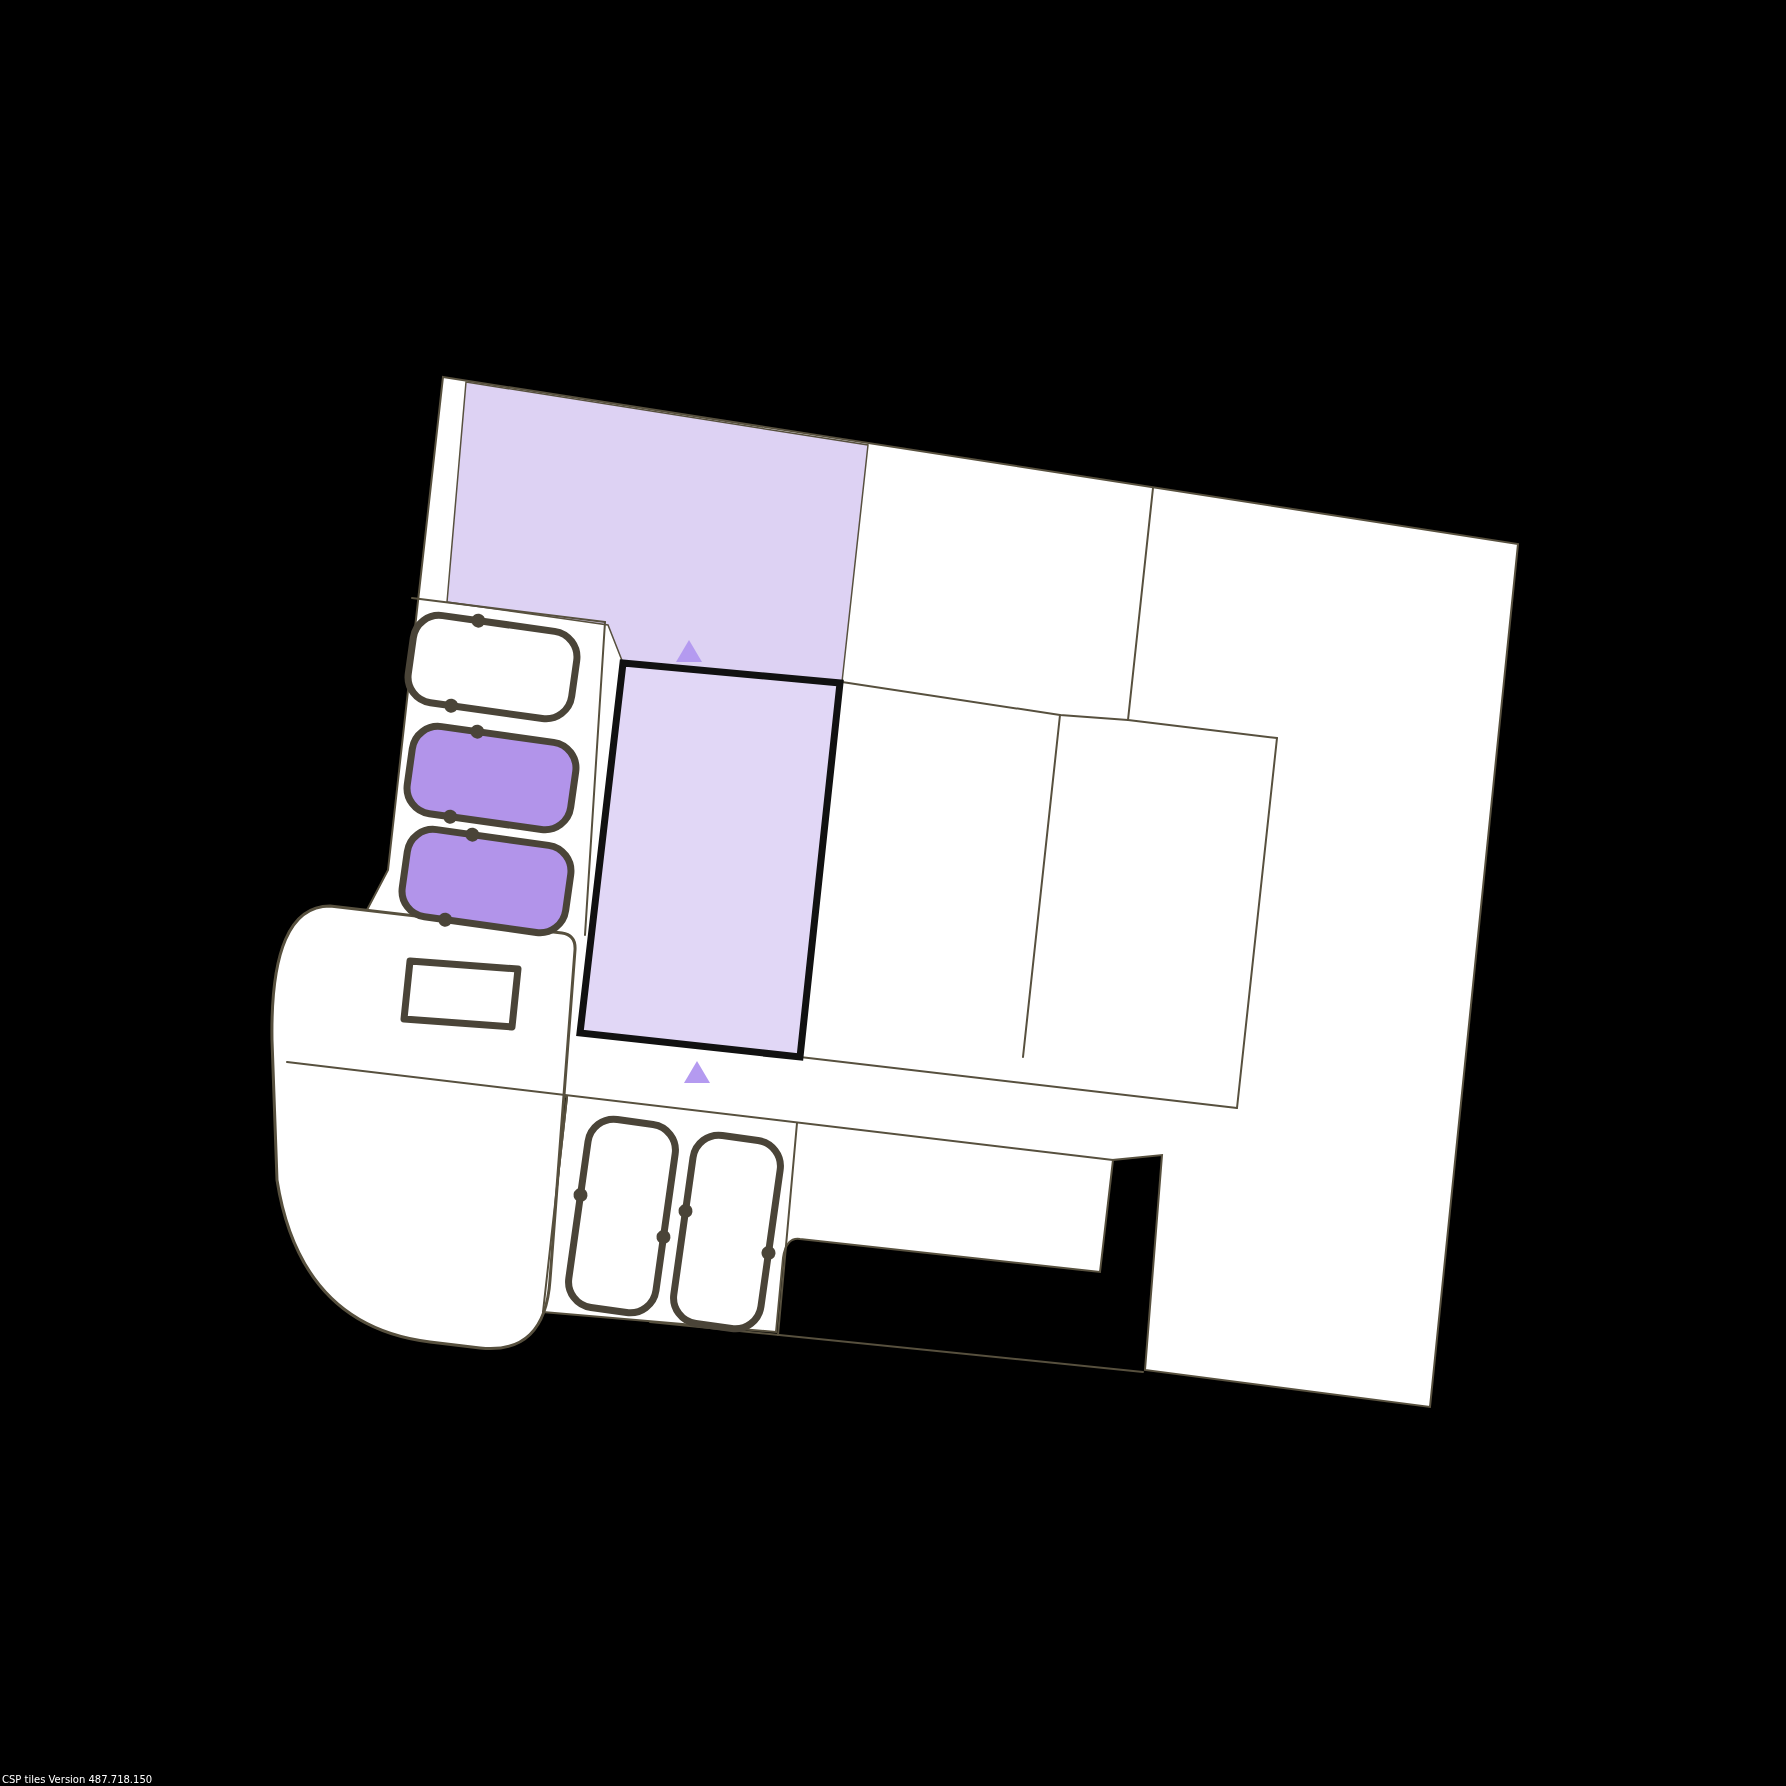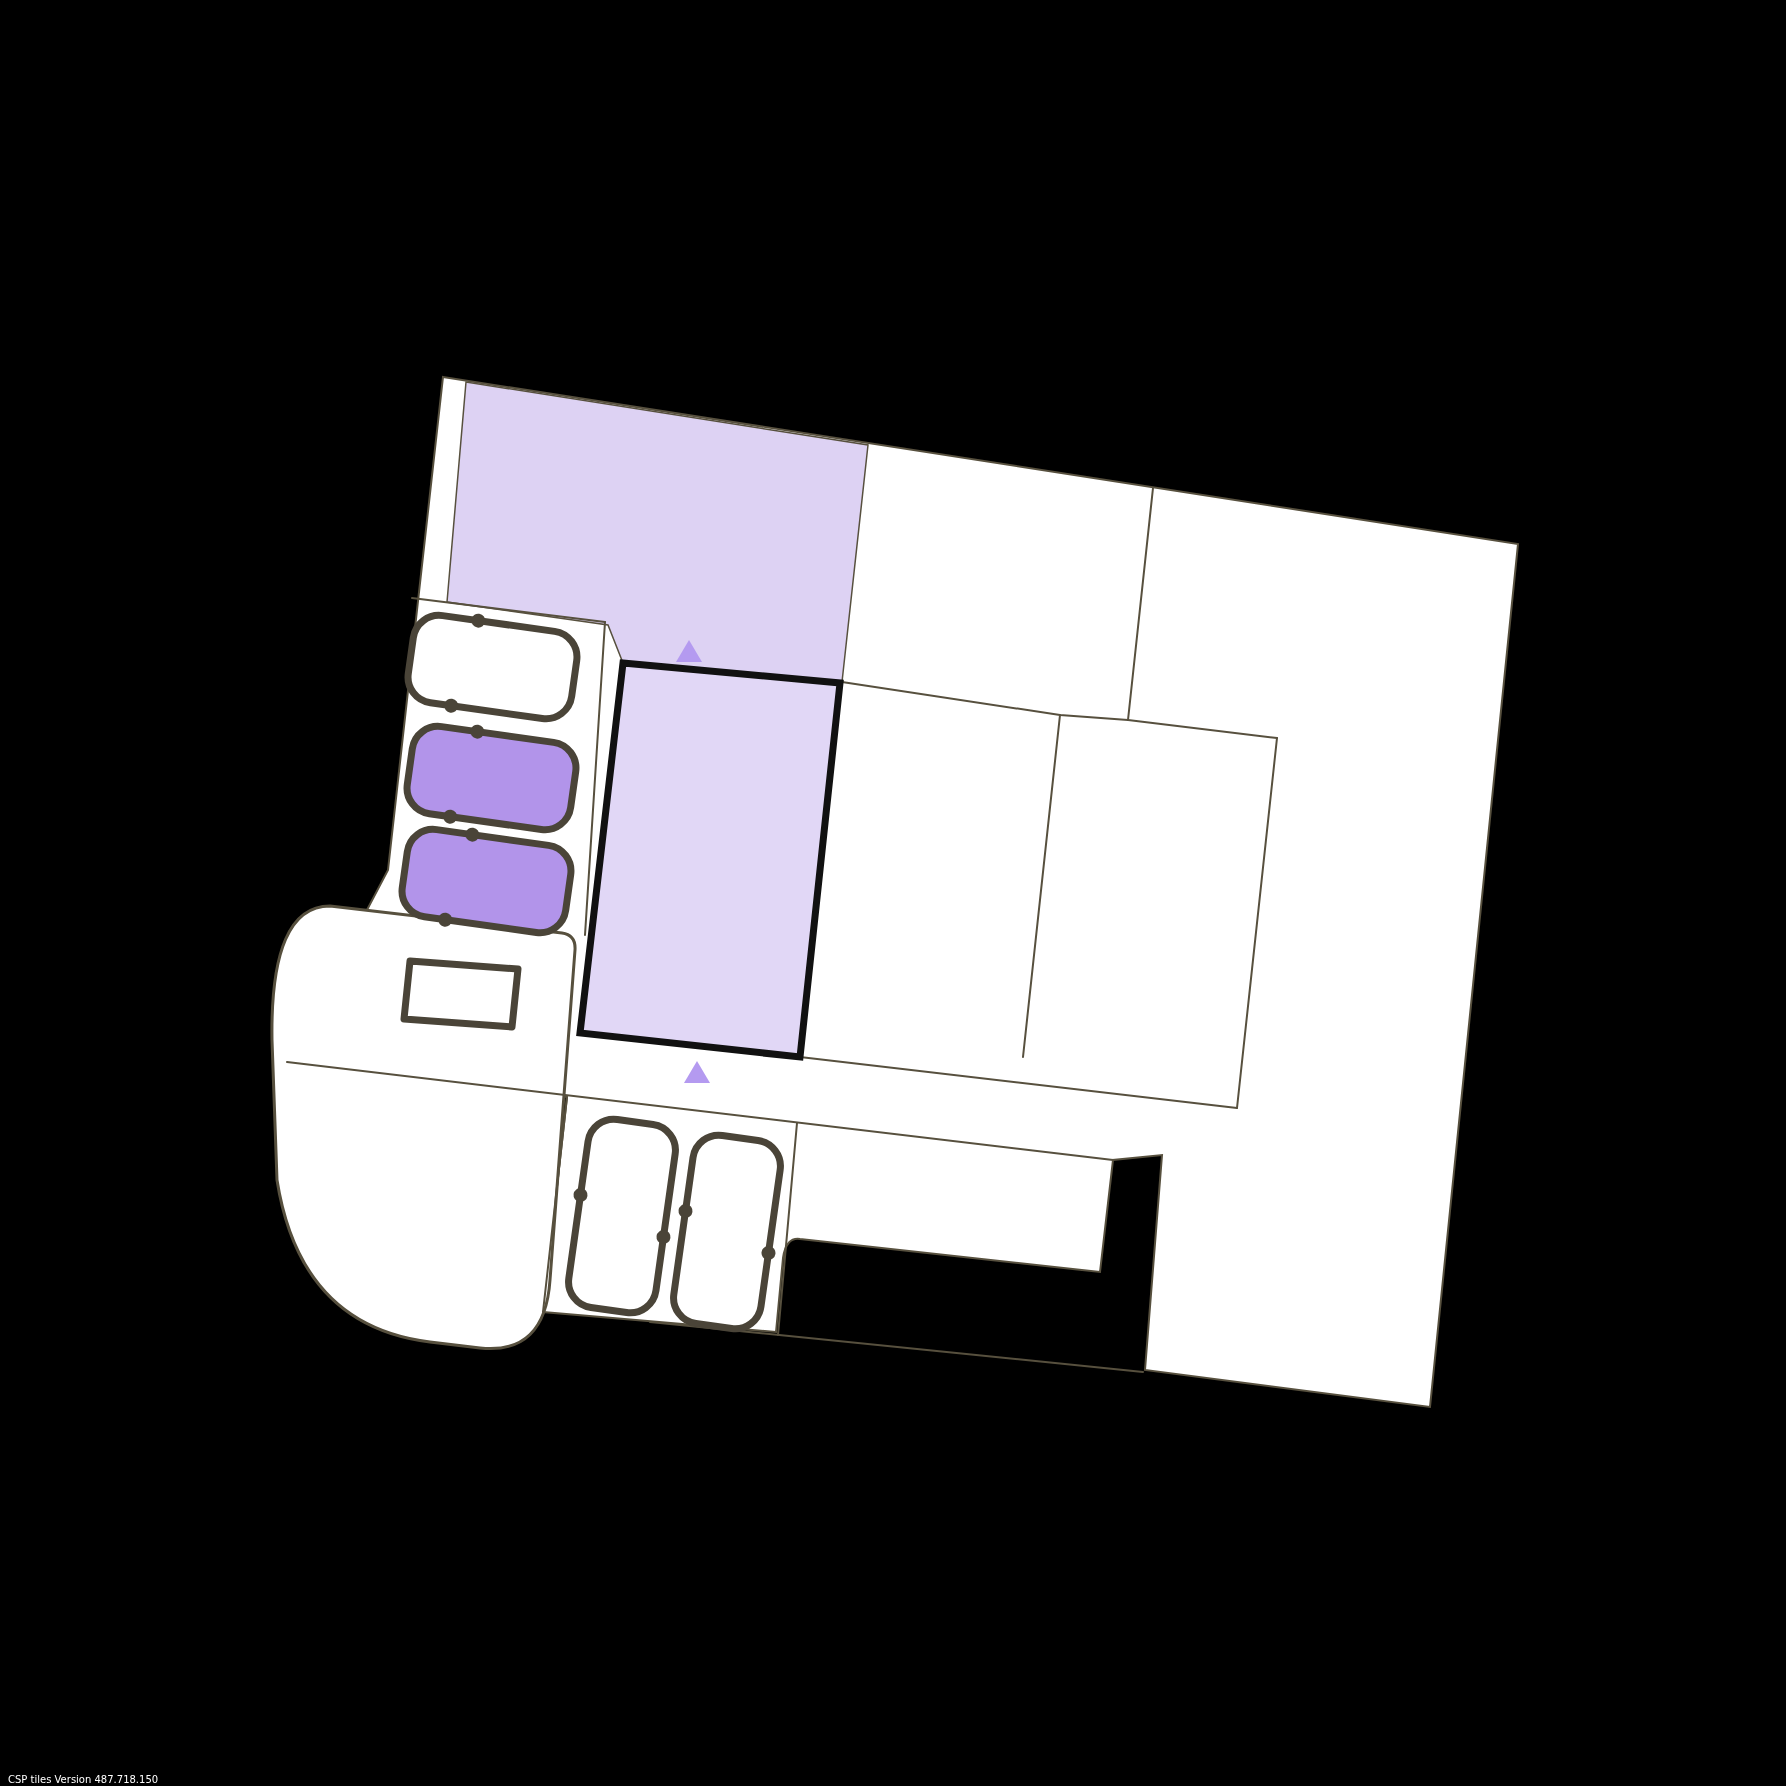--- a/index.html
+++ b/index.html
@@ -29,21 +29,21 @@
   .wall{stroke:var(--wall);stroke-width:2;fill:none;stroke-linecap:round;}
   .zone-light{fill:var(--zone-light);stroke:var(--wall);stroke-width:1.5;}
   .zone-room{fill:var(--zone-room);stroke:var(--selection-border);stroke-width:7;stroke-linejoin:miter;}
   .furn{fill:var(--floor);stroke:var(--furniture-stroke);stroke-width:7;stroke-linejoin:round;}
   .furn.purple{fill:var(--vehicle-purple);}
   .nub{fill:var(--furniture-stroke);stroke:none;}
   .marker{fill:var(--marker);stroke:none;}
 
   .watermark{
     position:absolute;
-    left:8px;bottom:1px;
+    left:2px;bottom:1px;
     color:#ffffff;
     font-size:10px;
     line-height:11px;
     letter-spacing:0px;
     font-family:"DejaVu Sans", sans-serif;
     white-space:nowrap;
   }
 </style>
 </head>
 <body>

